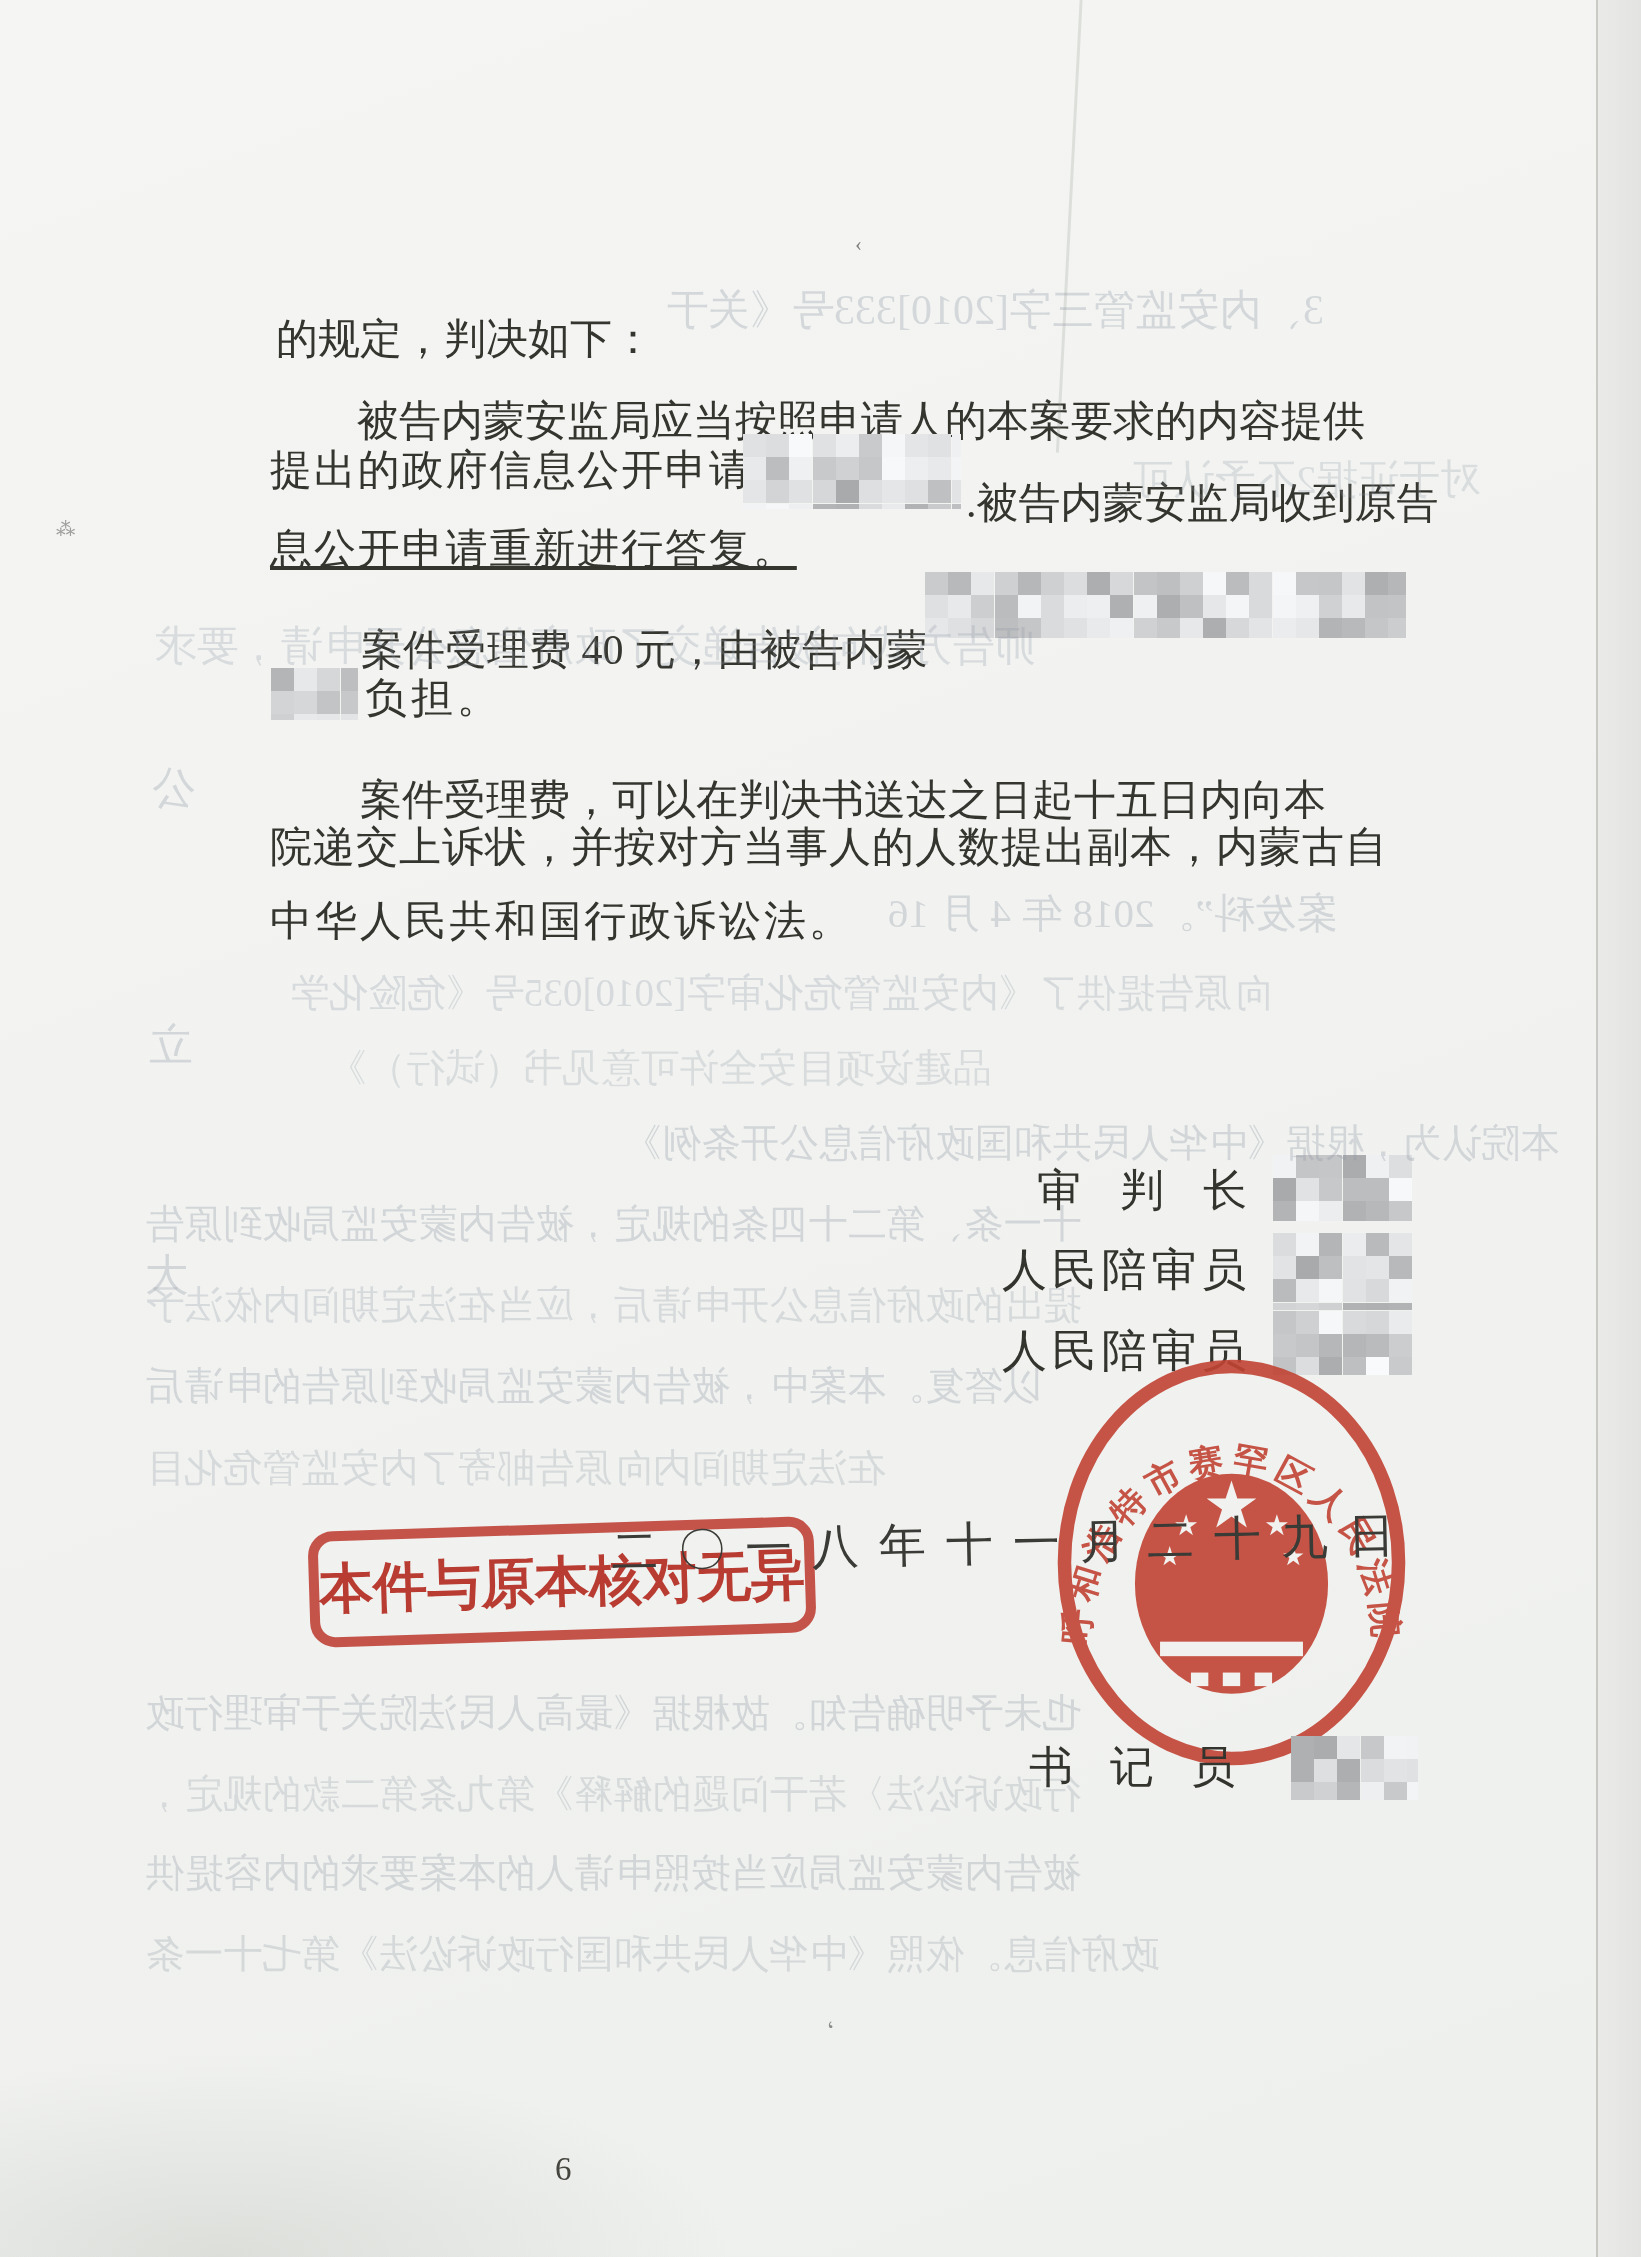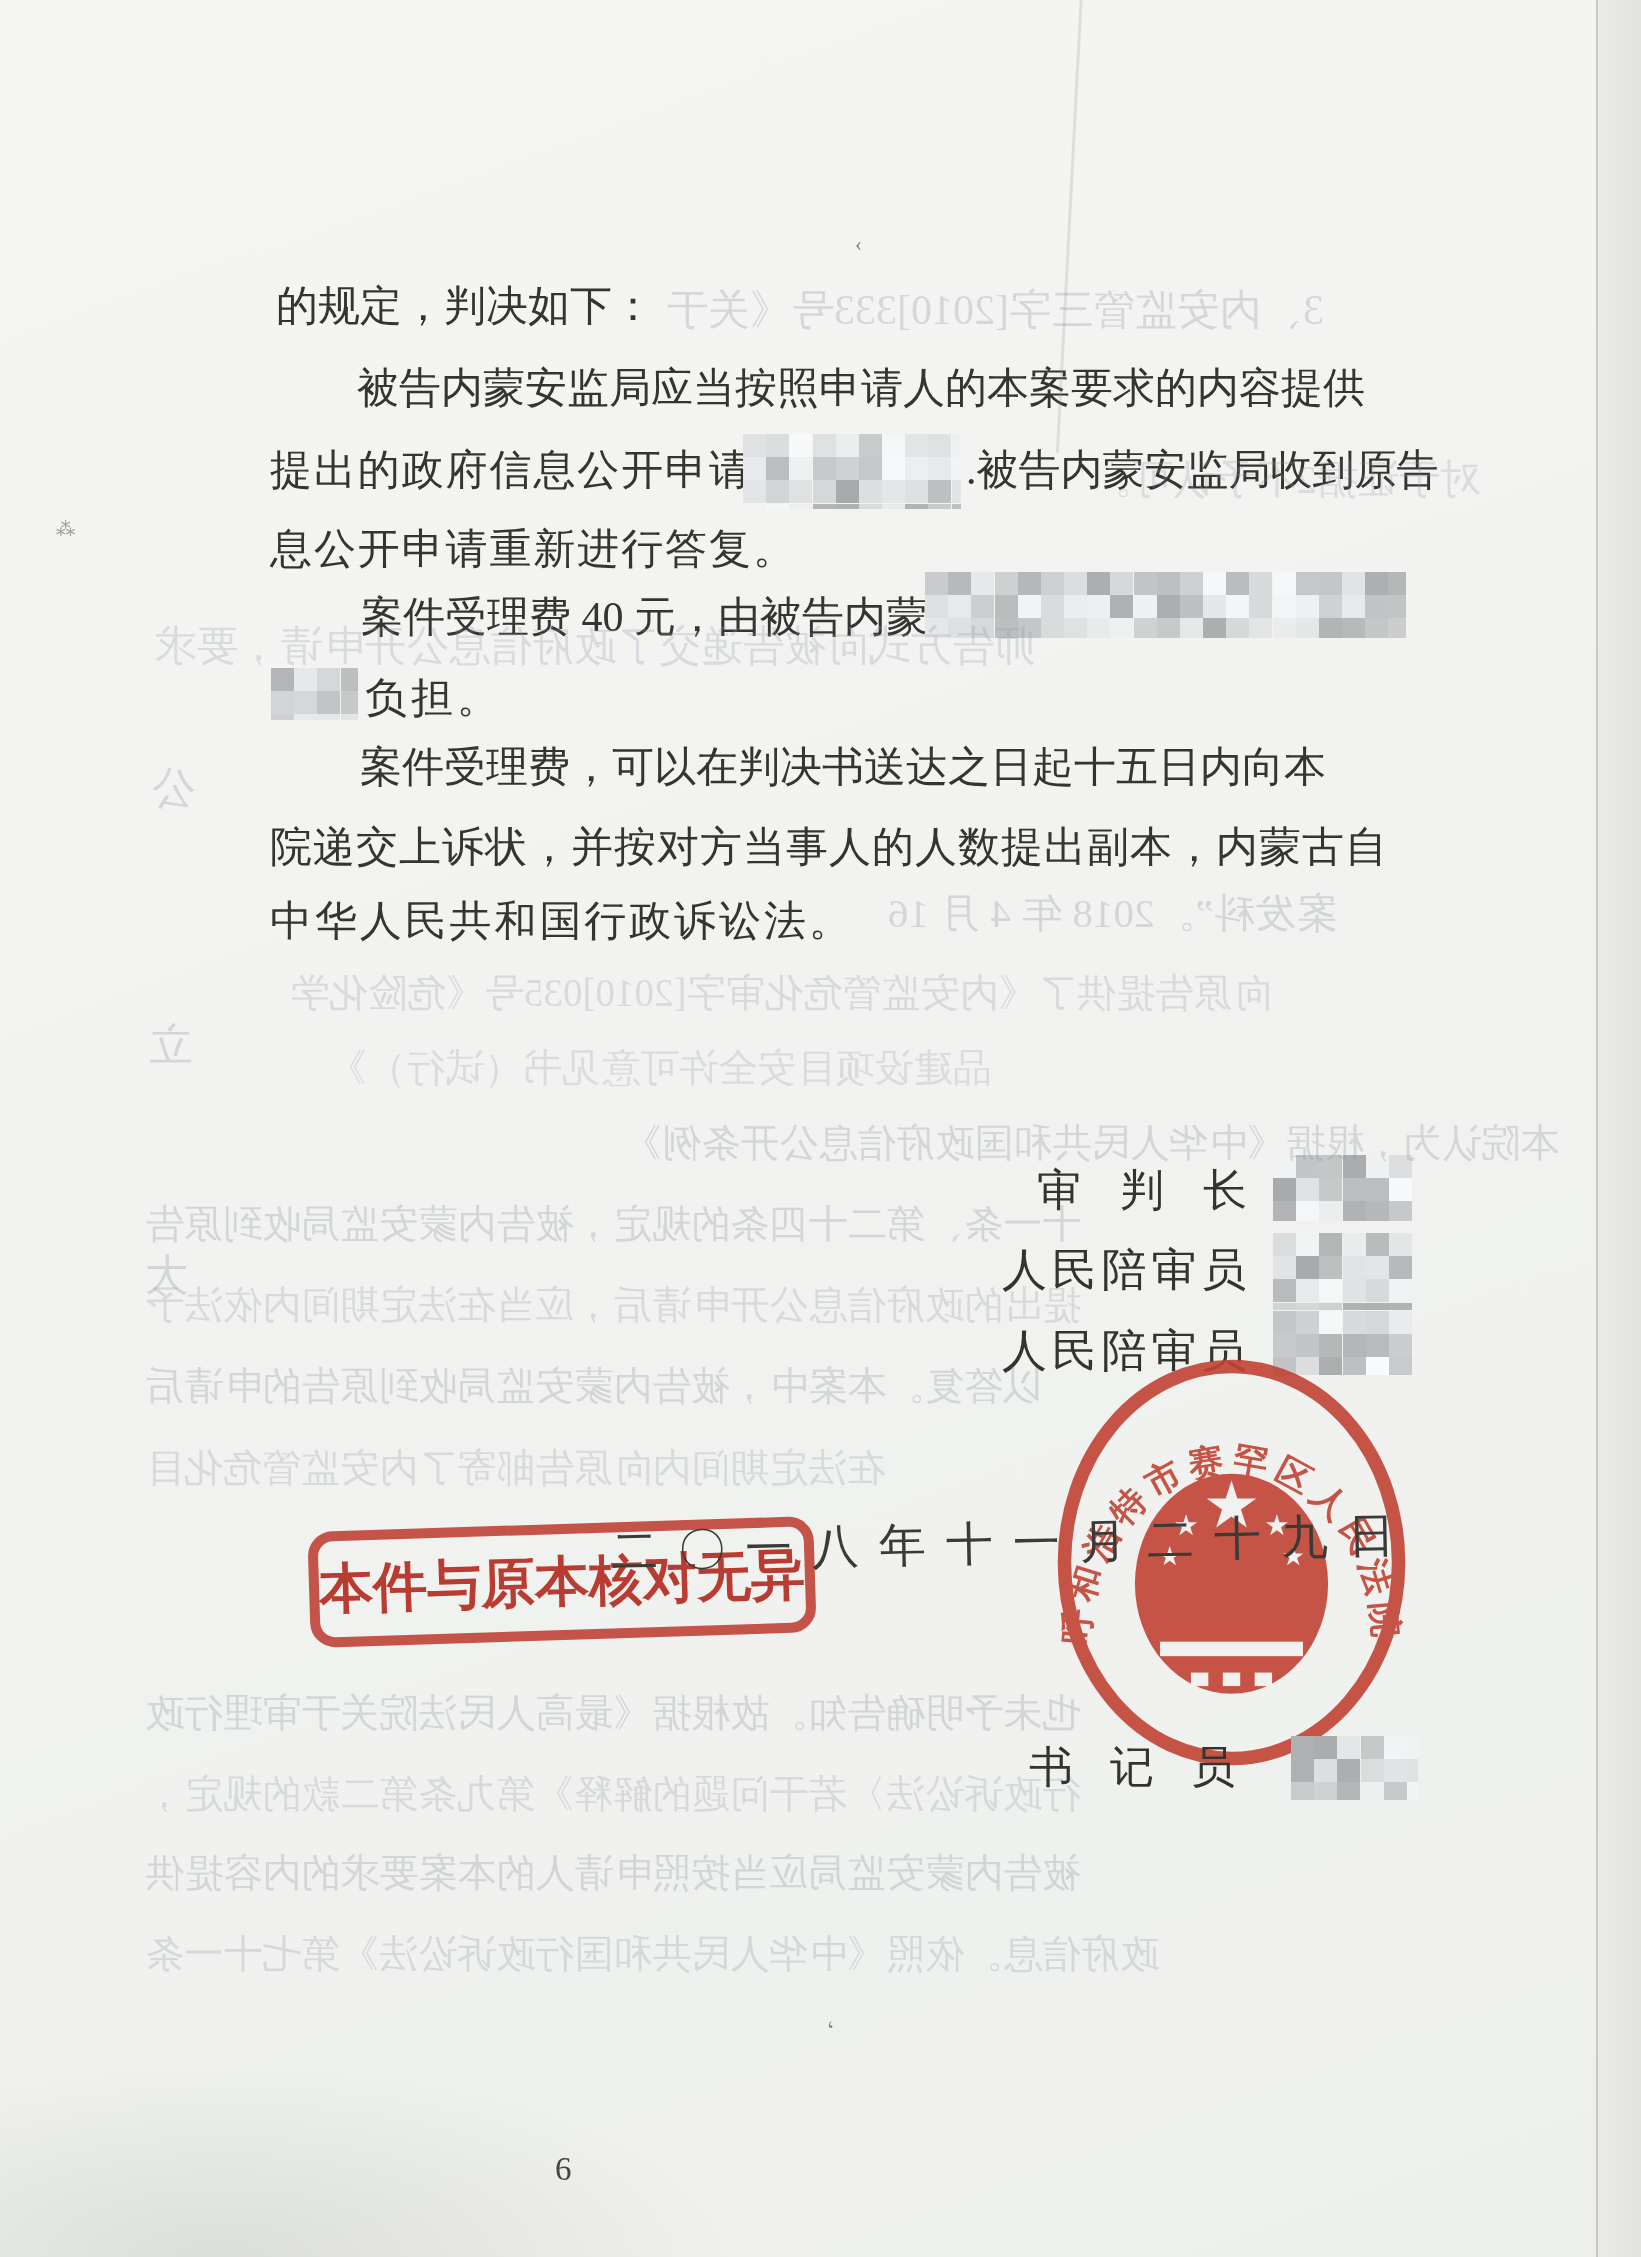--- a/index.html
+++ b/index.html
@@ -2,21 +2,21 @@
 <html><head>
 <meta charset="utf-8">
 <style>
   html,body{margin:0;padding:0;}
   body{width:1641px;height:2257px;position:relative;overflow:hidden;
        background:linear-gradient(160deg,#f5f6f4 0%,#f2f3f1 45%,#eef0ed 100%);
        font-family:"Liberation Serif","DejaVu Serif",serif;}
   
   .line{position:absolute;white-space:nowrap;color:#35352f;font-size:42px;
         font-family:"Liberation Serif","DejaVu Serif",serif;}
-  .ls0{letter-spacing:0;} .ls1{letter-spacing:1px;} .ls2{letter-spacing:1.9px;}
+  .ls0{letter-spacing:0;margin-top:33px;} .ls1{letter-spacing:1px;} .ls2{letter-spacing:1.9px;}
   .ls3{letter-spacing:2.9px;} .ls4{letter-spacing:3.9px;}
   
   .mosaic{position:absolute;overflow:hidden;}
   .mosaic i{position:absolute;display:block;}
   
   .sig-label{position:absolute;white-space:nowrap;color:#34342e;font-size:44px;}
   .gap-wide{letter-spacing:39px;}
   .gap-small{letter-spacing:4.8px;}
   
   .date-line{position:absolute;left:611px;top:1512px;font-size:47px;letter-spacing:20px;
@@ -117,21 +117,21 @@
     <i style="left:70px;top:70px;width:23px;height:23px;background:rgb(180,181,183)"></i>
     <i style="left:93px;top:70px;width:23px;height:23px;background:rgb(176,177,179)"></i>
     <i style="left:116px;top:70px;width:23px;height:23px;background:rgb(218,219,221)"></i>
     <i style="left:139px;top:70px;width:23px;height:23px;background:rgb(233,234,236)"></i>
     <i style="left:162px;top:70px;width:23px;height:23px;background:rgb(178,179,181)"></i>
     <i style="left:185px;top:70px;width:23px;height:23px;background:rgb(201,202,204)"></i>
     <i style="left:209px;top:70px;width:23px;height:23px;background:rgb(190,191,193)"></i>
   </div>
 <div class="line ls0" style="left:966px;top:442px;">.被告内蒙安监局收到原告</div>
 
-<div class="line ls2" style="left:270px;top:521px;">息公开申请重新进行答复。</div>
+<div class="line ls2" style="left:270px;top:521px;text-decoration:underline;">息公开申请重新进行答复。</div>
 
 <div class="line ls0" style="left:361px;top:589px;">案件受理费 40 元，由被告内蒙</div>
 <div class="mosaic" style="left:925px;top:572px;width:481px;height:66px;">
     <i style="left:0px;top:0px;width:23px;height:23px;background:rgb(202,203,205)"></i>
     <i style="left:23px;top:0px;width:23px;height:23px;background:rgb(184,185,187)"></i>
     <i style="left:46px;top:0px;width:23px;height:23px;background:rgb(231,232,234)"></i>
     <i style="left:70px;top:0px;width:23px;height:23px;background:rgb(207,208,210)"></i>
     <i style="left:93px;top:0px;width:23px;height:23px;background:rgb(182,183,185)"></i>
     <i style="left:116px;top:0px;width:23px;height:23px;background:rgb(207,208,210)"></i>
     <i style="left:139px;top:0px;width:23px;height:23px;background:rgb(220,221,223)"></i>

